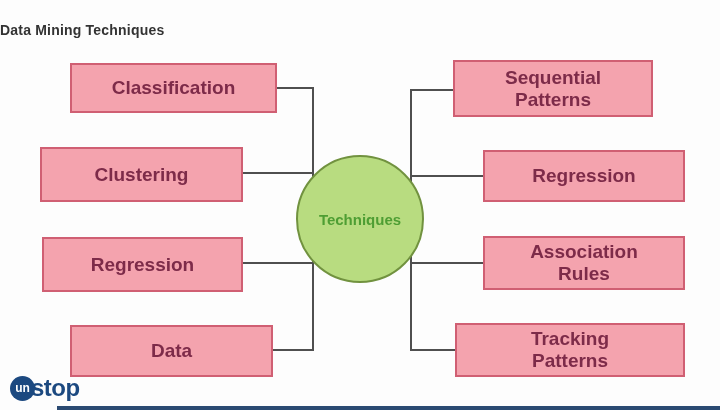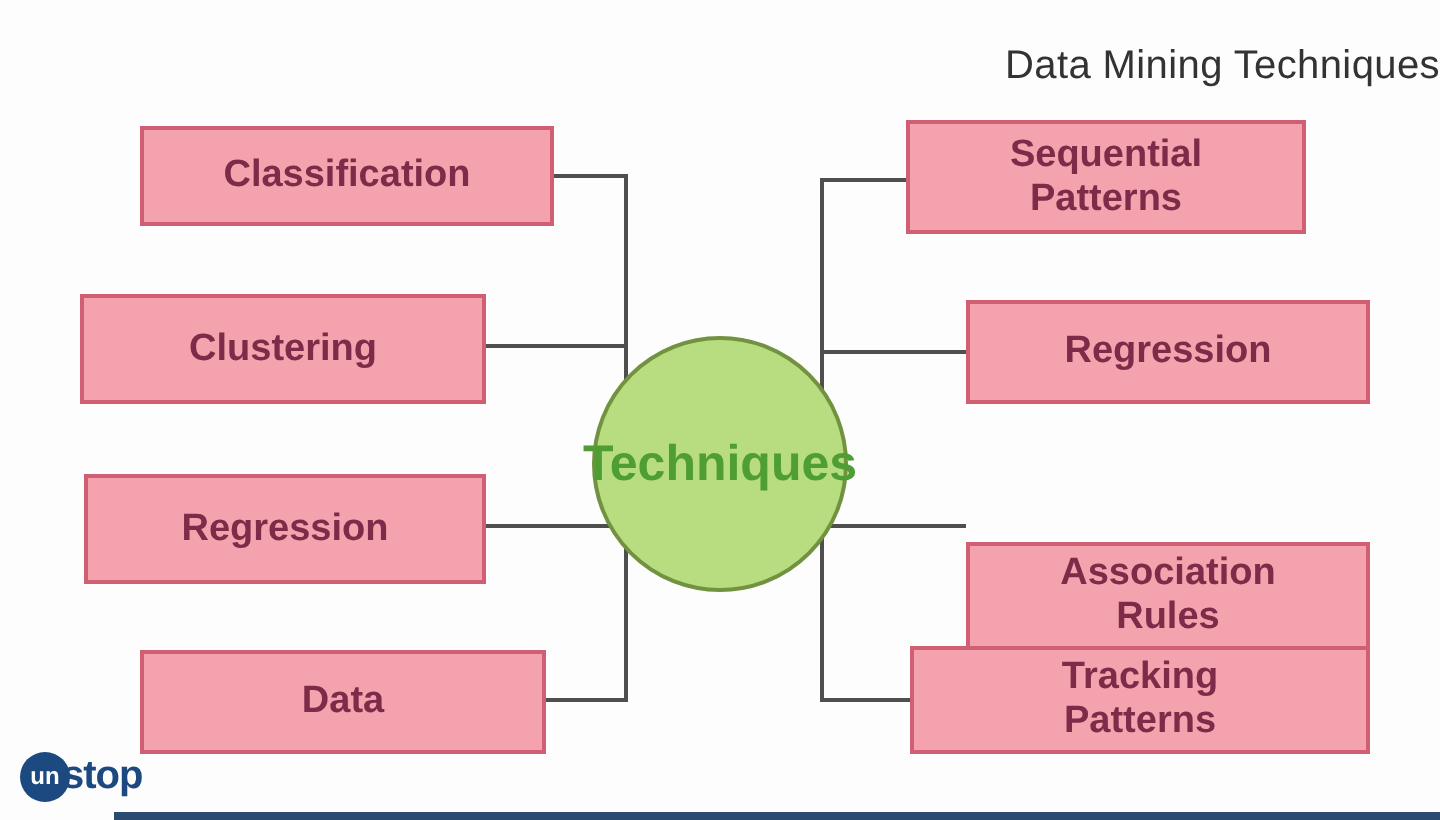--- a/index.html
+++ b/index.html
@@ -14,23 +14,23 @@
   .stage {
     position: relative;
     width: 720px;
     height: 410px;
   }
   .title {
     position: absolute;
     top: 22px;
     left: 0;
     right: 0;
-    text-align: right;
-    font-size: 20px;
-    font-weight: 400;
+    text-align: left;
+    font-size: 14px;
+    font-weight: 700;
     letter-spacing: 0.2px;
     color: var(--title-text, #333);
   }
   .node {
     position: absolute;
     background: var(--box-fill, #f4a3ae);
     border: 2px solid var(--box-border, #d05f73);
     color: var(--box-text, #7d2b49);
     font-size: 19px;
     font-weight: 600;
@@ -41,52 +41,52 @@
     white-space: pre-line;
     line-height: 1.15;
     box-sizing: border-box;
   }
   .node-classification { left: 70px;  top: 63px;  width: 207px; height: 50px; }
   .node-clustering     { left: 40px;  top: 147px; width: 203px; height: 55px; }
   .node-regression     { left: 42px;  top: 237px; width: 201px; height: 55px; }
   .node-outer          { left: 70px;  top: 325px; width: 203px; height: 52px; }
   .node-sequential     { left: 453px; top: 60px;  width: 200px; height: 57px; }
   .node-prediction     { left: 483px; top: 150px; width: 202px; height: 52px; }
-  .node-association    { left: 483px; top: 236px; width: 202px; height: 54px; margin-top: 35px; }
+  .node-association    { left: 483px; top: 236px; width: 202px; height: 54px; }
   .node-tracking       { left: 455px; top: 323px; width: 230px; height: 54px; }
 
   .connector {
     position: absolute;
     background: var(--connector, #4f4f4f);
   }
   .conn-v-left  { left: 312px; top: 88px;  width: 2px;  height: 263px; }
   .conn-v-right { left: 410px; top: 90px;  width: 2px;  height: 261px; }
   .conn-classification { left: 277px; top: 87px;  width: 37px; height: 2px; }
   .conn-clustering     { left: 243px; top: 172px; width: 71px; height: 2px; }
   .conn-regression     { left: 243px; top: 262px; width: 71px; height: 2px; }
   .conn-outer          { left: 273px; top: 349px; width: 41px; height: 2px; }
   .conn-sequential     { left: 410px; top: 89px;  width: 45px; height: 2px; }
   .conn-prediction     { left: 410px; top: 175px; width: 73px; height: 2px; }
   .conn-association    { left: 410px; top: 262px; width: 73px; height: 2px; }
   .conn-tracking       { left: 410px; top: 349px; width: 47px; height: 2px; }
 
   .center-circle {
     position: absolute;
     left: 296px;
-    top: 168px;
+    top: 155px;
     width: 128px;
     height: 128px;
     border-radius: 50%;
     background: var(--circle-fill, #b8dc80);
     border: 2px solid var(--circle-border, #71923f);
     box-sizing: border-box;
     display: flex;
     align-items: center;
     justify-content: center;
-    font-size: 25px;
+    font-size: 15px;
     font-weight: 600;
     color: var(--circle-text, #4e9e33);
   }
 
   .logo {
     position: absolute;
     left: 10px;
     top: 374px;
     display: flex;
     align-items: center;
@@ -102,21 +102,21 @@
     font-weight: 700;
     display: flex;
     align-items: center;
     justify-content: center;
     z-index: 2;
     text-align: right;
   }
   .logo-name {
     margin-left: -4px;
     color: var(--logo-blue, #1c4980);
-    font-size: 20px;
+    font-size: 24px;
     font-weight: 700;
     letter-spacing: -0.5px;
   }
   .footer-bar {
     position: absolute;
     left: 57px;
     top: 406px;
     width: 663px;
     height: 4px;
     background: var(--footer-bar, #2a4a72);

